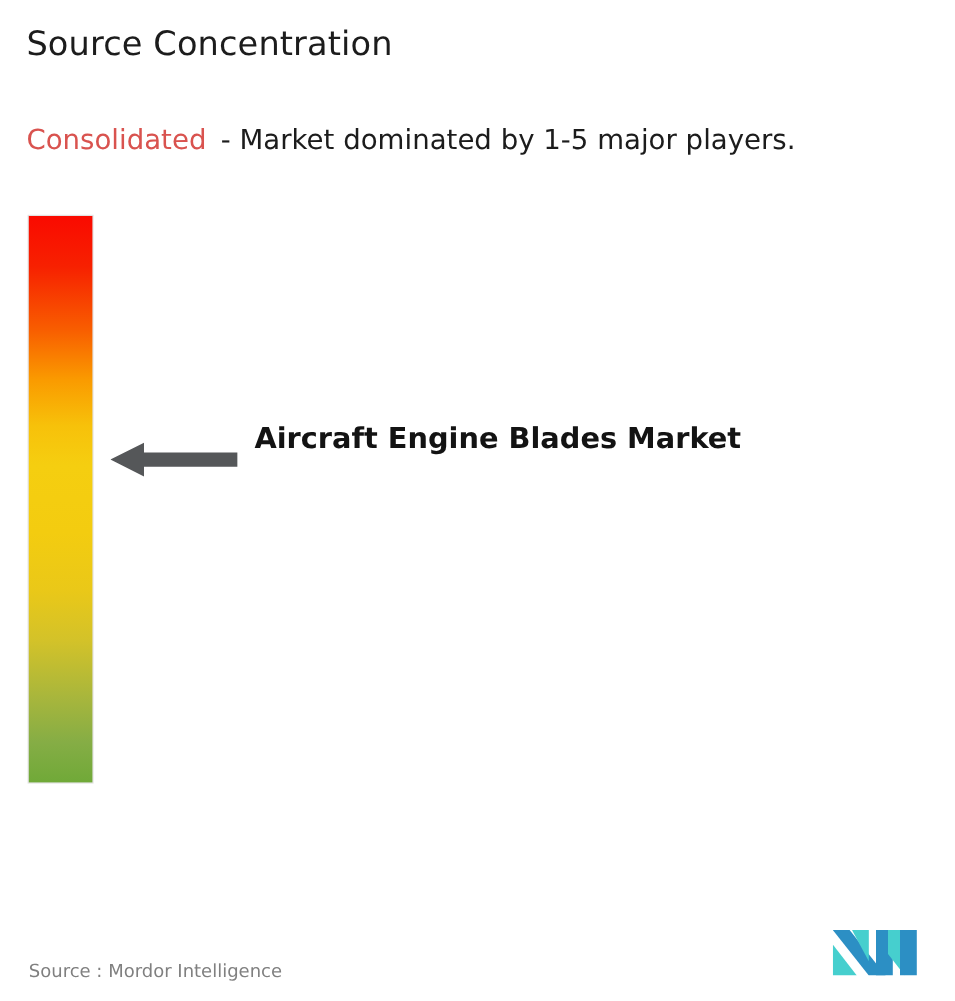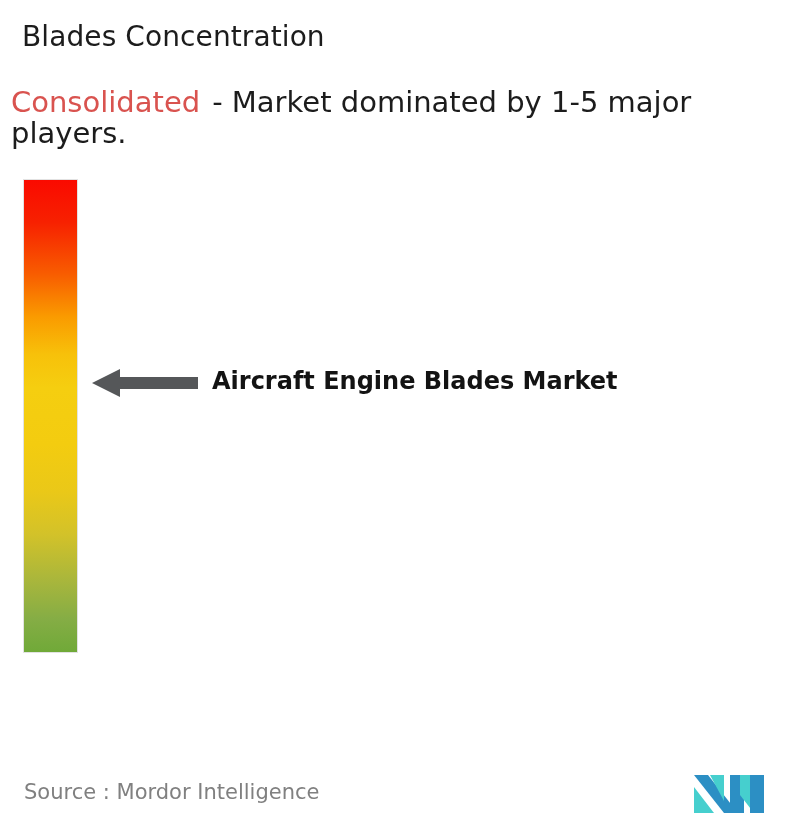--- a/index.html
+++ b/index.html
@@ -29,26 +29,27 @@
     font-size: 28px;
     font-weight: 400;
     letter-spacing: 0.1px;
     color: #1c1c1c;
     white-space: nowrap;
   }
 
   
   .legend-line {
     position: absolute;
-    left: 11px;
+    left: 22px;
     width: 760px;
-    font-size: 29px;
+    font-size: 23px;
     line-height: 31px;
     font-weight: 400;
     color: #1c1c1c;
+    margin-top: 15px;
   }
   .legend-top { top: 87px; }
   .legend-bottom { top: 687px; }
 
   .legend-key {
     font-weight: 400;
   }
   .legend-key.consolidated { color: #d9534f; }
   .legend-key.fragmented   { color: #76a94f; }
   .legend-sep {
@@ -99,47 +100,46 @@
   }
   .pointer-label {
     position: absolute;
     left: 120px;
     top: -12px;
     width: 420px;
     font-size: 24px;
     line-height: 35px;
     font-weight: bold;
     color: #131313;
-    margin-top: 16px;
   }
 
   
   .source-note {
     position: absolute;
     left: 24px;
-    top: 780px;
-    font-size: 21px;
+    top: 800px;
+    font-size: 15px;
     font-weight: 400;
     color: #808080;
     white-space: nowrap;
   }
   .brand-logo {
     position: absolute;
     left: 694px;
     top: 765px;
     width: 80px;
     height: 48px;
   }
 </style>
 </head>
 <body>
 
 <div id="infographic">
 
-  <div class="chart-title">Blades Concentration</div>
+  <div class="chart-title">Source Concentration</div>
 
   <div class="legend-line legend-top">
     <span class="legend-key consolidated">Consolidated</span><span class="legend-sep"></span><span>- Market dominated by 1-5 major players.</span>
   </div>
 
   <div class="scale-bar"></div>
 
   <div class="pointer">
     <svg class="pointer-arrow" viewBox="0 0 106 30" preserveAspectRatio="none">
       <polygon points="0,15 28,1 28,9 106,9 106,21 28,21 28,29" fill="#555759"></polygon>

